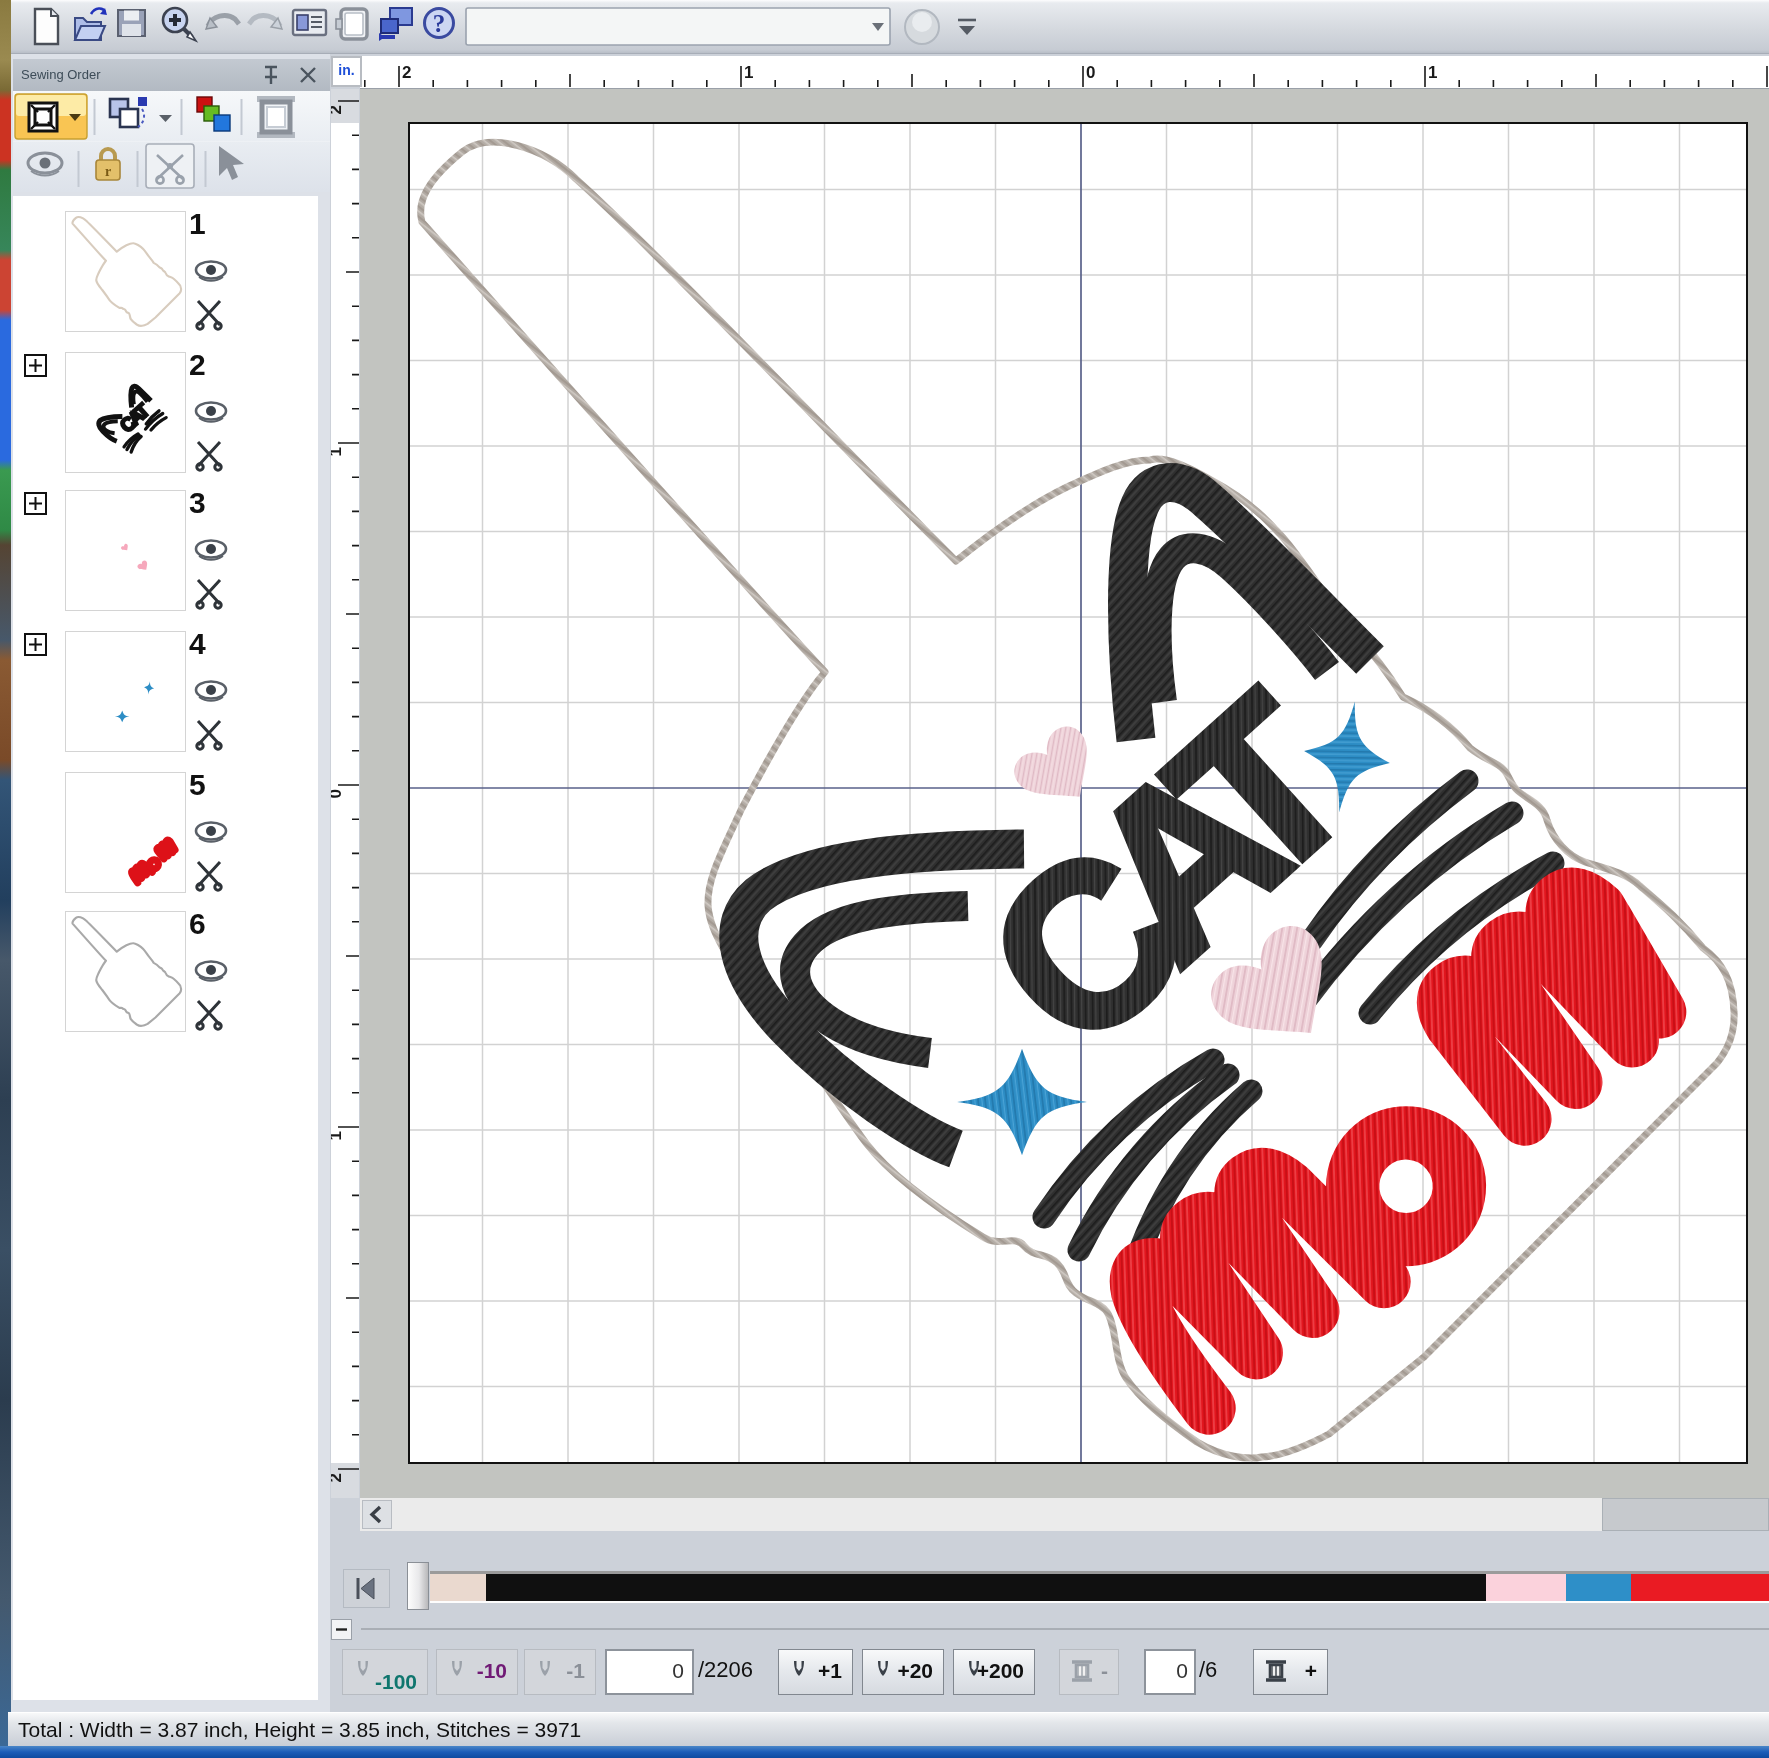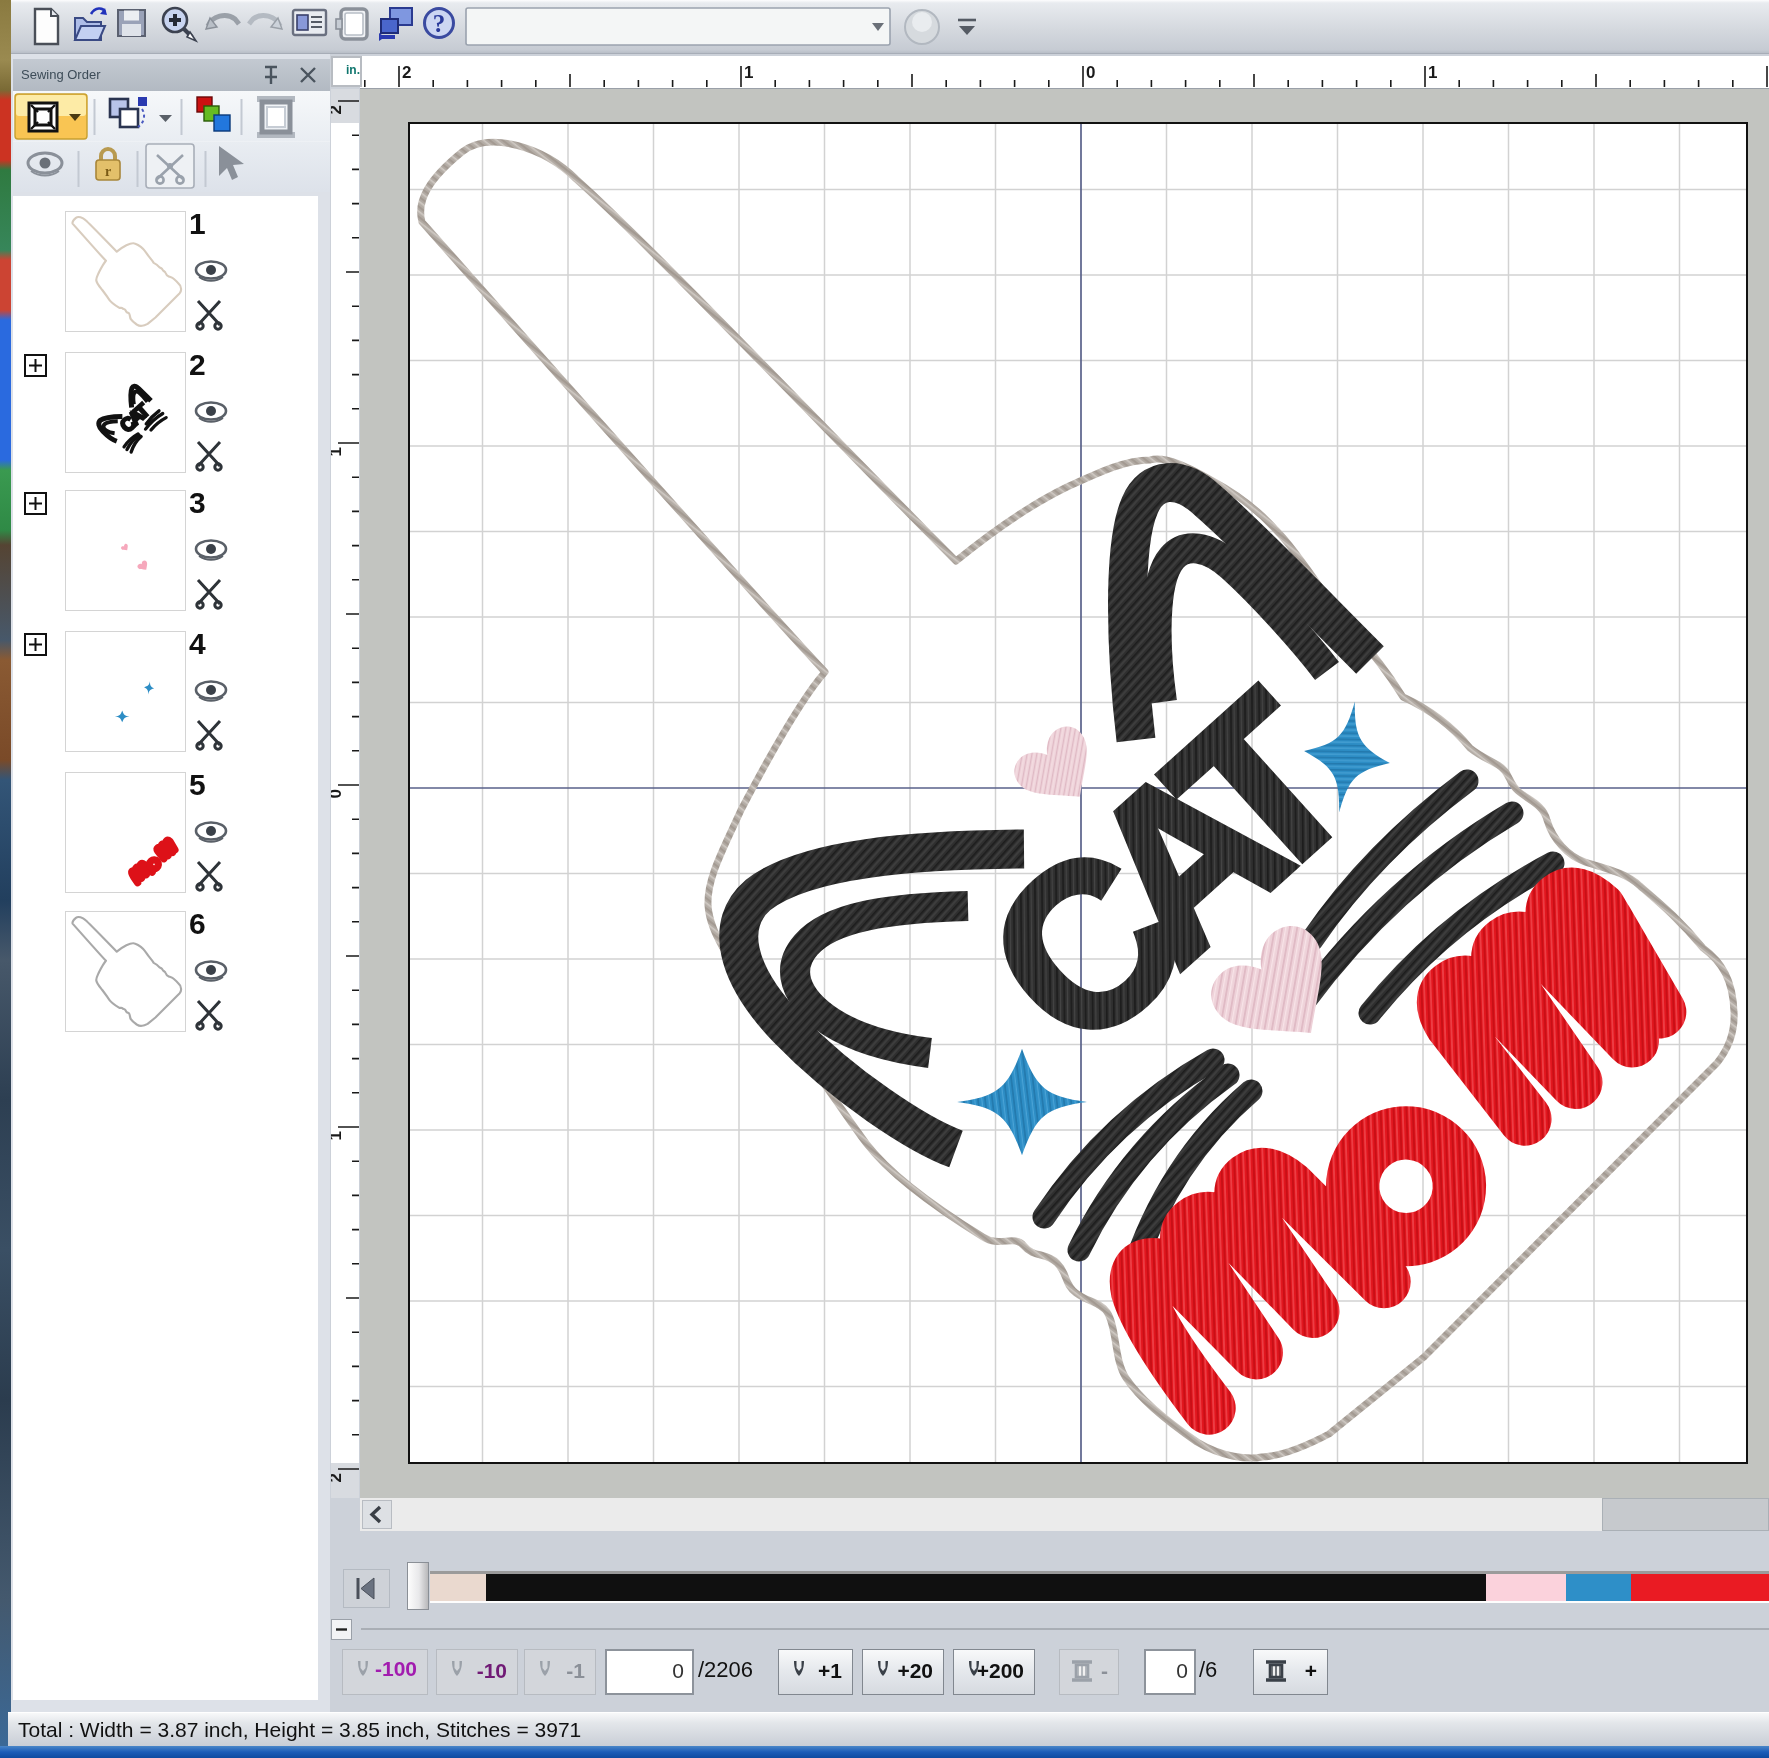--- a/index.html
+++ b/index.html
@@ -307,21 +307,21 @@
 <div class="abs" id="hruler" style="left:360px;top:56px;width:1409px;height:32px;background:#ffffff;border-bottom:1px solid #9aa0a8;">
     <svg width="1409" height="32" style="position:absolute;left:0;top:0">
       <path d="M4.8,24V31 M39.0,10V31 M73.2,24V31 M107.4,24V31 M141.6,24V31 M175.8,24V31 M210.0,18V31 M244.2,24V31 M278.4,24V31 M312.6,24V31 M346.8,24V31 M381.0,10V31 M415.2,24V31 M449.4,24V31 M483.6,24V31 M517.8,24V31 M552.0,18V31 M586.2,24V31 M620.4,24V31 M654.6,24V31 M688.8,24V31 M723.0,10V31 M757.2,24V31 M791.4,24V31 M825.6,24V31 M859.8,24V31 M894.0,18V31 M928.2,24V31 M962.4,24V31 M996.6,24V31 M1030.8,24V31 M1065.0,10V31 M1099.2,24V31 M1133.4,24V31 M1167.6,24V31 M1201.8,24V31 M1236.0,18V31 M1270.2,24V31 M1304.4,24V31 M1338.6,24V31 M1372.8,24V31 M1407.0,10V31" stroke="#1a1a1a" stroke-width="1.6" fill="none"></path>
       <text x="42" y="22" font-size="17" font-weight="bold" fill="#1a1a1a">2</text>
       <text x="384" y="22" font-size="17" font-weight="bold" fill="#1a1a1a">1</text>
       <text x="726" y="22" font-size="17" font-weight="bold" fill="#1a1a1a">0</text>
       <text x="1068" y="22" font-size="17" font-weight="bold" fill="#1a1a1a">1</text>
       <text x="1410" y="22" font-size="17" font-weight="bold" fill="#1a1a1a">2</text>
     </svg>
   </div>
-<div class="abs" id="incorner" style="left:331px;top:56px;width:27px;height:27px;background:#fff;border:2px solid #b8bcc2;color:#0f766e;font-weight:bold;font-size:12px;text-align:right;line-height:25px;">in.</div>
+<div class="abs" id="incorner" style="left:331px;top:56px;width:27px;height:27px;background:#fff;border:2px solid #b8bcc2;color:#1d4ed8;font-weight:bold;font-size:14px;text-align:center;line-height:25px;">in.</div>
 <div class="abs" id="vruler" style="left:331px;top:89px;width:28px;height:1409px;background:#d8dbe0;">
     <div style="position:absolute;left:0;top:34px;width:28px;height:1340px;background:#fff"></div>
     <svg width="28" height="1409" style="position:absolute;left:0;top:0">
       <path d="M7,12.0H28 M21,46.2H28 M21,80.4H28 M21,114.6H28 M21,148.8H28 M15,183.0H28 M21,217.2H28 M21,251.4H28 M21,285.6H28 M21,319.8H28 M7,354.0H28 M21,388.2H28 M21,422.4H28 M21,456.6H28 M21,490.8H28 M15,525.0H28 M21,559.2H28 M21,593.4H28 M21,627.6H28 M21,661.8H28 M7,696.0H28 M21,730.2H28 M21,764.4H28 M21,798.6H28 M21,832.8H28 M15,867.0H28 M21,901.2H28 M21,935.4H28 M21,969.6H28 M21,1003.8H28 M7,1038.0H28 M21,1072.2H28 M21,1106.4H28 M21,1140.6H28 M21,1174.8H28 M15,1209.0H28 M21,1243.2H28 M21,1277.4H28 M21,1311.6H28 M21,1345.8H28 M7,1380.0H28" stroke="#1a1a1a" stroke-width="1.6" fill="none"></path>
       <text x="3" y="9" font-size="17" font-weight="bold" fill="#1a1a1a" transform="rotate(-90 10 9)" text-anchor="end">2</text>
       <text x="3" y="351" font-size="17" font-weight="bold" fill="#1a1a1a" transform="rotate(-90 10 351)" text-anchor="end">1</text>
       <text x="3" y="693" font-size="17" font-weight="bold" fill="#1a1a1a" transform="rotate(-90 10 693)" text-anchor="end">0</text>
       <text x="3" y="1035" font-size="17" font-weight="bold" fill="#1a1a1a" transform="rotate(-90 10 1035)" text-anchor="end">1</text>
       <text x="3" y="1377" font-size="17" font-weight="bold" fill="#1a1a1a" transform="rotate(-90 10 1377)" text-anchor="end">2</text>
     </svg>
@@ -454,21 +454,21 @@
         <path d="M4,9.5 h11" stroke="#222" stroke-width="2.4"></path>
       </svg></div>
 <div style="position:absolute;left:31px;top:97px;width:1408px;height:2px;background:#a9aeb5;"></div>
   </div>
 
 <div class="abs" id="stitchbar" style="left:330px;top:1643px;width:1439px;height:69px;">
     <div style="position:absolute;left:12px;top:6px;width:86px;height:46px;background:#d3d6db;border:1px solid #b7bbc1;box-sizing:border-box;">
       <svg width="24" height="24" style="position:absolute;left:10px;top:9px">
         <path d="M5,2 c0,7 2,12 5,15 c3,-3 5,-8 5,-15 l-2.5,0 0,7 -2.5,3 -2.5,-3 0,-7 z" fill="#9ba1a9"></path>
       </svg>
-      <div style="position:absolute;right:10px;top:7px;font-size:21px;color:#a21caf;font-weight:bold;">-100</div>
+      <div style="position:absolute;right:10px;top:20px;font-size:21px;color:#0f766e;font-weight:bold;">-100</div>
     </div>
     <div style="position:absolute;left:106px;top:6px;width:82px;height:46px;background:#d3d6db;border:1px solid #b7bbc1;box-sizing:border-box;">
       <svg width="24" height="24" style="position:absolute;left:10px;top:9px">
         <path d="M5,2 c0,7 2,12 5,15 c3,-3 5,-8 5,-15 l-2.5,0 0,7 -2.5,3 -2.5,-3 0,-7 z" fill="#9ba1a9"></path>
       </svg>
       <div style="position:absolute;right:10px;top:9px;font-size:21px;color:#701a75;font-weight:bold;">-10</div>
     </div>
     <div style="position:absolute;left:194px;top:6px;width:72px;height:46px;background:#d3d6db;border:1px solid #b7bbc1;box-sizing:border-box;">
       <svg width="24" height="24" style="position:absolute;left:10px;top:9px">
         <path d="M5,2 c0,7 2,12 5,15 c3,-3 5,-8 5,-15 l-2.5,0 0,7 -2.5,3 -2.5,-3 0,-7 z" fill="#9ba1a9"></path>

